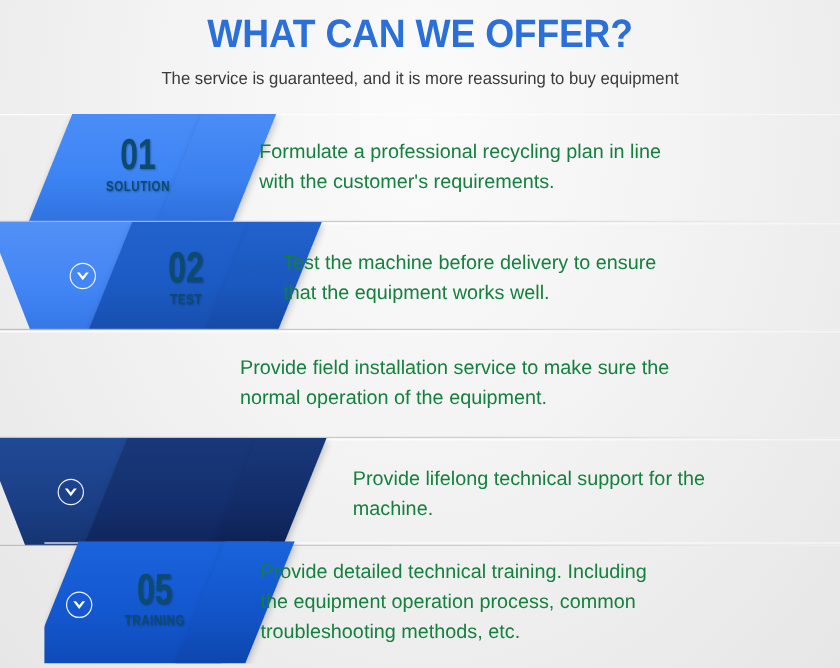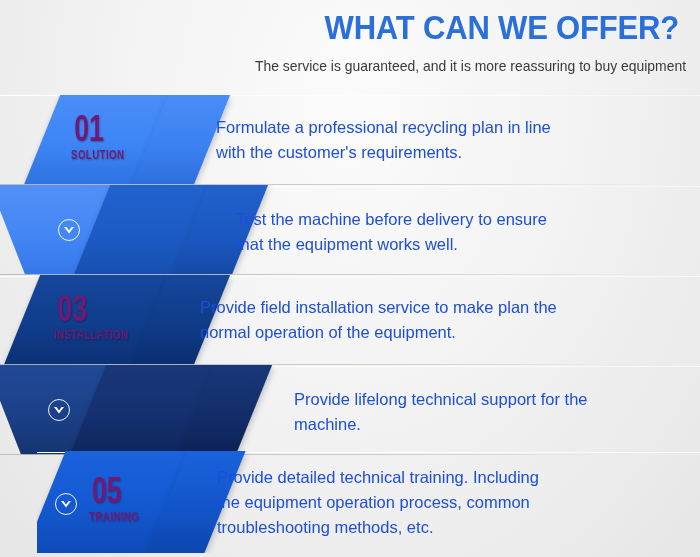--- a/index.html
+++ b/index.html
@@ -6,21 +6,21 @@
   body{
     width:700px;height:557px;overflow:hidden;
     font-family:"Liberation Sans", sans-serif;
     background:
       radial-gradient(ellipse at 50% 18%, #fbfbfb 0%, #f3f3f3 45%, #e6e6e6 100%);
     position:relative;
   }
   .page{position:absolute;inset:0;}
 
   
-  .header{position:absolute;left:0;top:0;width:700px;height:95px;text-align:right;}
+  .header{position:absolute;left:0;top:0;width:700px;height:95px;text-align:center;}
   .title{
     margin:0;padding-top:9px;
     font-size:33px;font-weight:bold;letter-spacing:-0.2px;
     color:#2b6fd9;
     font-family:"Liberation Sans", sans-serif;
     transform:scaleX(0.94);
   }
   .subtitle{
     margin:0;padding-top:11px;
     font-size:14.5px;color:#3a3a3a;font-weight:400;
@@ -48,21 +48,21 @@
     box-shadow:2px 3px 6px rgba(0,0,0,.22);
   }
   
   .wing{
     position:absolute;top:0;height:100%;
     box-shadow:0 2px 5px rgba(0,0,0,.18);
   }
 
   .numblock{
     position:absolute;
-    color:#701a75;
+    text-align:center;color:#0c4a6e;
     text-shadow:1px 1px 2px rgba(0,0,0,.3);
   }
   .num{
     font-size:36px;font-weight:bold;line-height:32px;
     letter-spacing:0px;
     transform:scaleX(0.74);
     font-family:"Liberation Sans", sans-serif;
     display:block;
   }
   .lbl{
@@ -77,21 +77,21 @@
     position:absolute;
     width:22px;height:22px;border-radius:50%;
     border:1.4px solid rgba(255,255,255,.92);
     display:flex;align-items:center;justify-content:center;
     box-sizing:border-box;
   }
   .circ svg{display:block;}
 
   .desc{
     position:absolute;
-    color:#1d4ed8;
+    color:#15803d;
     font-size:16.5px;line-height:25px;
     white-space:pre-line;
   }
 
   
   #row1{top:95px;height:90px;}
   #row2{top:185px;height:90px;}
   #row3{top:275px;height:90px;}
   #row4{top:365px;height:90px;}
   #row5{top:451px;height:102px;margin-left:37px;}
@@ -129,37 +129,33 @@
       <div class="wing" style="left:-10px;width:160px;background:linear-gradient(to bottom,#5290f6 0%,#4285f4 60%,#3577e6 100%);
            clip-path:polygon(0 0, 100% 0, 72% 100%, 22% 100%);"></div>
 
       <div class="band" style="left:92px;width:140px;background:linear-gradient(to bottom,#2262cd 0%,#1c5bc5 55%,#174fae 100%);"></div>
       <div class="band" style="left:190px;width:60px;background:linear-gradient(to bottom,#2262cd 0%,#1a57be 60%,#154aa6 100%);"></div>
       <div class="circ" style="left:58px;top:34px;">
         <svg width="12" height="9" viewBox="0 0 12 9" aria-hidden="true">
           <path d="M1 1 L6 7.6 L11 1 L8.6 1 L6 4.4 L3.4 1 Z" fill="#ffffff"></path>
         </svg>
       </div>
+      <div class="numblock" style="left:100px;top:22px;width:110px;">
+        <span class="num">02</span>
+        <span class="lbl">TEST</span>
+      </div>
     </div>
     <div class="desc" style="left:236px;top:22px;width:440px;">Test the machine before delivery to ensure
 that the equipment works well.</div>
     <div class="sep" style="top:89px;"></div>
   </div>
 
   <div class="row" id="row3">
     <div class="sep-hi" style="top:1px;"></div>
-    <div class="shape-wrap">
-      <div class="band" style="left:22px;width:170px;background:linear-gradient(to bottom,#16479c 0%,#103d8c 55%,#0c3175 100%);"></div>
-      <div class="band" style="left:150px;width:62px;background:linear-gradient(to bottom,#16479c 0%,#0f3a85 60%,#0b2e6f 100%);"></div>
-      <div class="numblock" style="left:42px;top:18px;width:120px;">
-        <span class="num">03</span>
-        <span class="lbl">INSTALLATION</span>
-      </div>
-    </div>
-    <div class="desc" style="left:200px;top:20px;width:490px;">Provide field installation service to make plan the
+    <div class="desc" style="left:200px;top:20px;width:490px;">Provide field installation service to make sure the
 normal operation of the equipment.</div>
     <div class="sep" style="top:89px;"></div>
   </div>
 
   <div class="row" id="row4">
     <div class="sep-hi" style="top:1px;"></div>
     <div class="shape-wrap">
       <div class="wing" style="left:-14px;width:160px;background:linear-gradient(to bottom,#204a96 0%,#1b3f86 60%,#153470 100%);
            clip-path:polygon(0 0, 100% 0, 72% 100%, 22% 100%);"></div>
       <div class="band" style="left:88px;width:150px;background:linear-gradient(to bottom,#193879 0%,#14306f 55%,#0f265c 100%);"></div>

